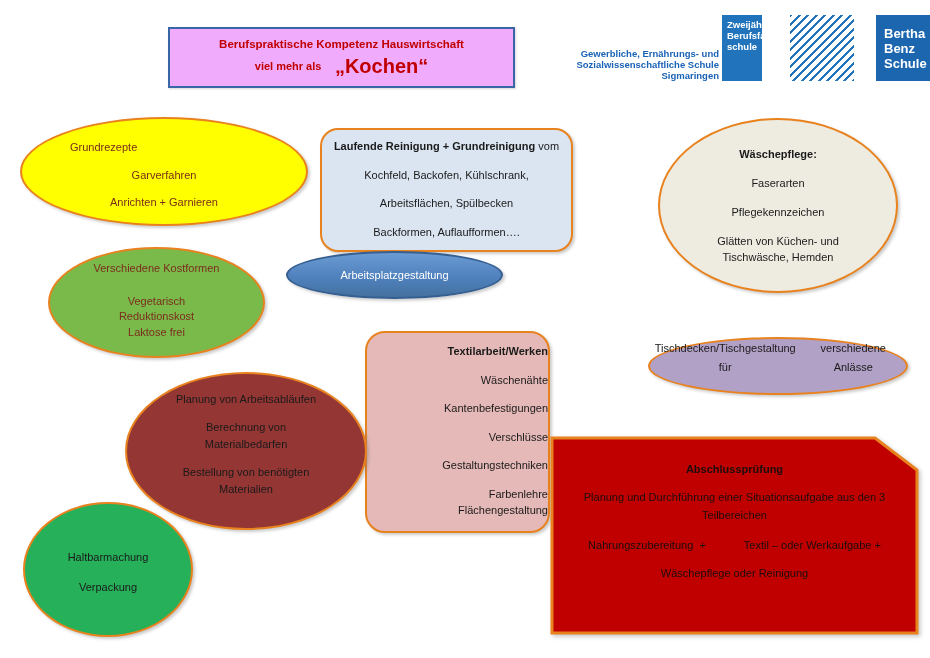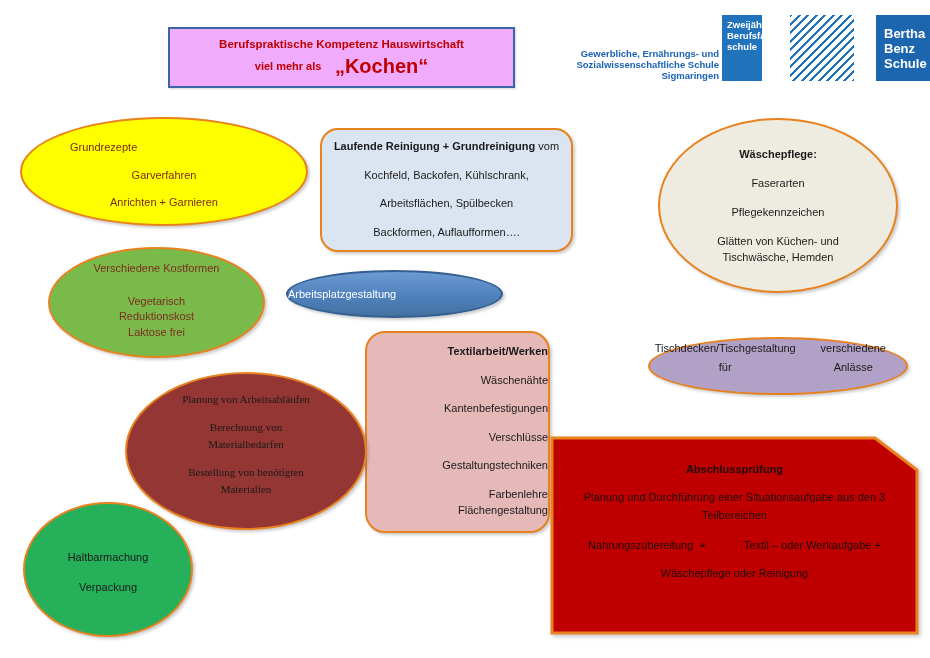--- a/index.html
+++ b/index.html
@@ -73,37 +73,37 @@
 
   #b-waeschepflege{left:658px;top:118px;width:240px;height:175px;background:#EEECE1;padding-top:26px;line-height:16px;}
   #b-waeschepflege .p{margin:0 0 13px;}
   #b-waeschepflege .p.tight{margin:0;}
 
   #b-kostformen{left:48px;top:247px;width:217px;height:111px;background:#7ABA4B;color:#7B2D1C;padding-top:12px;line-height:15.5px;}
   #b-kostformen .head{margin:0 0 17px;}
   #b-kostformen .p{margin:0;}
 
   #b-arbeitsplatz{
-    left:286px;top:270px;width:217px;height:48px;
+    left:286px;top:251px;width:217px;height:48px;
     background:linear-gradient(180deg,#6C9BD2 0%,#4F81BD 55%,#44719F 100%);
     border:2.5px solid #365F91;color:#ffffff;
-    display:flex;align-items:center;
+    display:flex;align-items:center;justify-content:center;
   }
 
   #b-textilarbeit{left:365px;top:331px;width:185px;height:202px;background:#E5B9B7;border-radius:20px;padding-top:10px;line-height:16px;text-align:right;}
   #b-textilarbeit .p{margin:0 0 12.5px;}
   #b-textilarbeit .p.tight{margin:0;}
 
   #b-tischdecken{
     left:648px;top:337px;width:260px;height:58px;background:#B2A1C7;
     display:flex;flex-direction:row;justify-content:center;line-height:19px;
   }
 
   #b-planung{left:125px;top:372px;width:242px;height:158px;background:#943634;padding-top:17px;line-height:17px;}
-  #b-planung .p{margin:0 0 11px;font-family:Liberation Serif, serif;}
+  #b-planung .p{margin:0 0 11px;}
 
   #b-haltbarmachung{left:23px;top:502px;width:170px;height:135px;background:#26B05A;padding-top:32px;line-height:18px;}
   #b-haltbarmachung .p{margin:12px 0 10px;}
 
   
   #abschluss-svg{left:550px;top:436px;width:369px;height:199px;filter:drop-shadow(2px 2px 2px rgba(110,110,110,.4));}
   #abschluss-text{
     left:550px;top:436px;width:369px;height:199px;
     text-align:center;color:#1C0C0C;font-size:11px;
     padding:25px 16px 0;line-height:18px;

